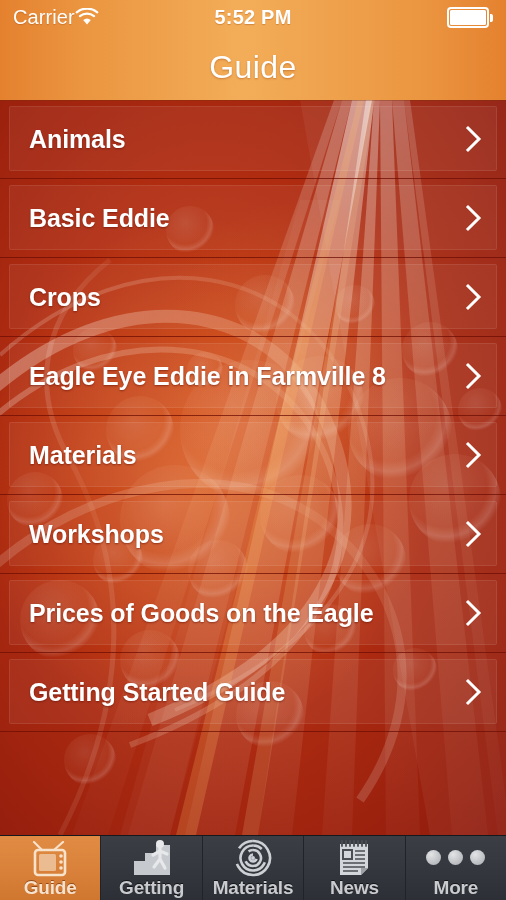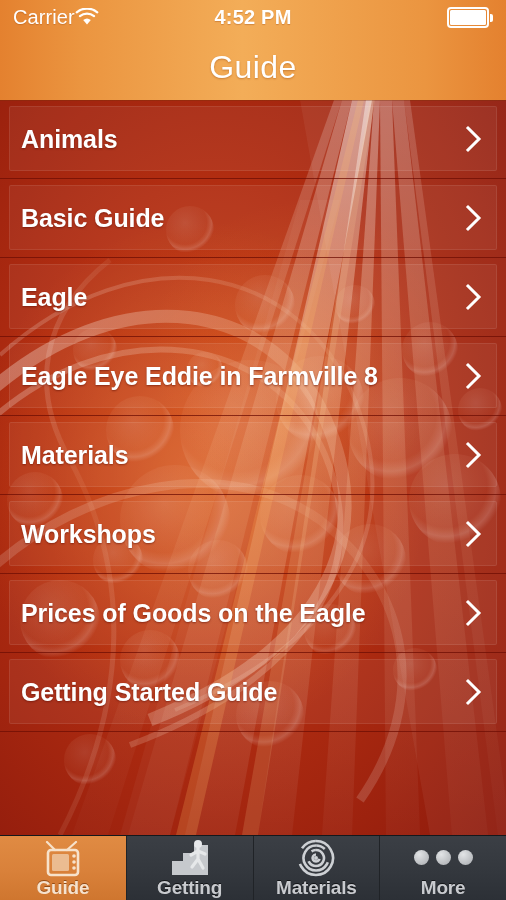--- a/index.html
+++ b/index.html
@@ -72,21 +72,21 @@
     display:flex; align-items:center;
   }
   .row-sheen {
     position:absolute; left:9px; right:9px; top:6px; bottom:7px;
     background:rgba(255,255,255,.055);
     border:1px solid rgba(255,255,255,.085);
     border-radius:2px; pointer-events:none;
   }
   .row-label {
     position:relative; z-index:2;
-    margin-left:21px; color:#fff;
+    margin-left:29px; color:#fff;
     font-size:25px; font-weight:bold; letter-spacing:-.1px;
     text-shadow:0 1px 2px rgba(90,15,5,.55);
     white-space:nowrap;
   }
   .chev {
     position:absolute; right:22px; top:50%; transform:translateY(-50%);
     z-index:2; width:20px; height:30px;
   }
 
   
@@ -212,28 +212,28 @@
 
   <div class="row">
         <div class="row-sheen"></div>
         <span class="row-label">Animals</span>
         <span class="chev"><svg viewBox="0 0 20 30" width="20" height="30">
             <path d="M4 4 L15 15 L4 26" fill="none" stroke="#ffffff" stroke-width="3" stroke-linecap="square" stroke-linejoin="miter"></path>
           </svg></span>
       </div>
       <div class="row">
         <div class="row-sheen"></div>
-        <span class="row-label">Basic Guide</span>
-        <span class="chev"><svg viewBox="0 0 20 30" width="20" height="30">
-            <path d="M4 4 L15 15 L4 26" fill="none" stroke="#ffffff" stroke-width="3" stroke-linecap="square" stroke-linejoin="miter"></path>
-          </svg></span>
-      </div>
-      <div class="row">
-        <div class="row-sheen"></div>
-        <span class="row-label">Eagle</span>
+        <span class="row-label">Basic Eddie</span>
+        <span class="chev"><svg viewBox="0 0 20 30" width="20" height="30">
+            <path d="M4 4 L15 15 L4 26" fill="none" stroke="#ffffff" stroke-width="3" stroke-linecap="square" stroke-linejoin="miter"></path>
+          </svg></span>
+      </div>
+      <div class="row">
+        <div class="row-sheen"></div>
+        <span class="row-label">Crops</span>
         <span class="chev"><svg viewBox="0 0 20 30" width="20" height="30">
             <path d="M4 4 L15 15 L4 26" fill="none" stroke="#ffffff" stroke-width="3" stroke-linecap="square" stroke-linejoin="miter"></path>
           </svg></span>
       </div>
       <div class="row">
         <div class="row-sheen"></div>
         <span class="row-label">Eagle Eye Eddie in Farmville 8</span>
         <span class="chev"><svg viewBox="0 0 20 30" width="20" height="30">
             <path d="M4 4 L15 15 L4 26" fill="none" stroke="#ffffff" stroke-width="3" stroke-linecap="square" stroke-linejoin="miter"></path>
           </svg></span>
@@ -273,21 +273,21 @@
       <div class="sb-left">
         <span class="sb-carrier">Carrier</span>
         <span>
           <svg class="wifi-icon" viewBox="0 0 24 19">
             <path d="M12 16.6 L8.2 11.9 a6.1 6.1 0 0 1 7.6 0 Z" fill="#fff"></path>
             <path d="M4.9 8.1 a11.3 11.3 0 0 1 14.2 0" stroke="#fff" stroke-width="2.2" fill="none" stroke-linecap="round"></path>
             <path d="M1.7 4.3 a16.1 16.1 0 0 1 20.6 0" stroke="#fff" stroke-width="2.2" fill="none" stroke-linecap="round"></path>
           </svg>
         </span>
       </div>
-      <div class="sb-center">4:52 PM</div>
+      <div class="sb-center">5:52 PM</div>
       <div class="sb-right">
         <span class="battery">
           <span class="battery-body"></span>
           <span class="battery-fill"></span>
           <span class="battery-cap"></span>
         </span>
       </div>
     </div>
     <div class="navtitle">Guide</div>
   </div>
@@ -326,20 +326,36 @@
               <path d="M19 6.5 a12.5 12.5 0 1 0 0.1 0" stroke-dasharray="54 14"></path>
               <path d="M19 11 a8 8 0 1 1 -0.1 0" stroke-dasharray="34 11"></path>
               <path d="M19 15.5 a3.5 3.5 0 1 0 0.1 0" stroke-dasharray="15 6"></path>
             </g>
             <circle cx="19" cy="19" r="2" fill="#cdd0d4"></circle>
           </svg>
         </span>
         <span class="tab-label">Materials</span>
       </div>
       <div class="tab">
+        <span class="tab-icon">
+          <svg viewBox="0 0 34 38" width="34" height="38">
+            <path d="M3 5 h28 v24 l-7 7 h-21 Z" fill="#d3d6da"></path>
+            <path d="M31 29 l-7 7 v-7 Z" fill="#9da1a6"></path>
+            <g stroke="#4b4e53" stroke-width="1.8" stroke-linecap="round">
+              <path d="M5 2 v5 M9 2 v5 M13 2 v5 M17 2 v5 M21 2 v5 M25 2 v5 M29 2 v5"></path>
+            </g>
+            <rect x="6" y="11" width="9" height="9" fill="none" stroke="#4b4e53" stroke-width="2"></rect>
+            <g stroke="#4b4e53" stroke-width="1.7">
+              <path d="M18 12 h10 M18 16 h10 M18 20 h10 M6 24 h22 M6 28 h22 M6 32 h15"></path>
+            </g>
+          </svg>
+        </span>
+        <span class="tab-label">News</span>
+      </div>
+      <div class="tab">
         <span class="dots">
           <span class="dot"></span>
           <span class="dot"></span>
           <span class="dot"></span>
         </span>
         <span class="tab-label">More</span>
       </div>
     </div>
 
 </div>

